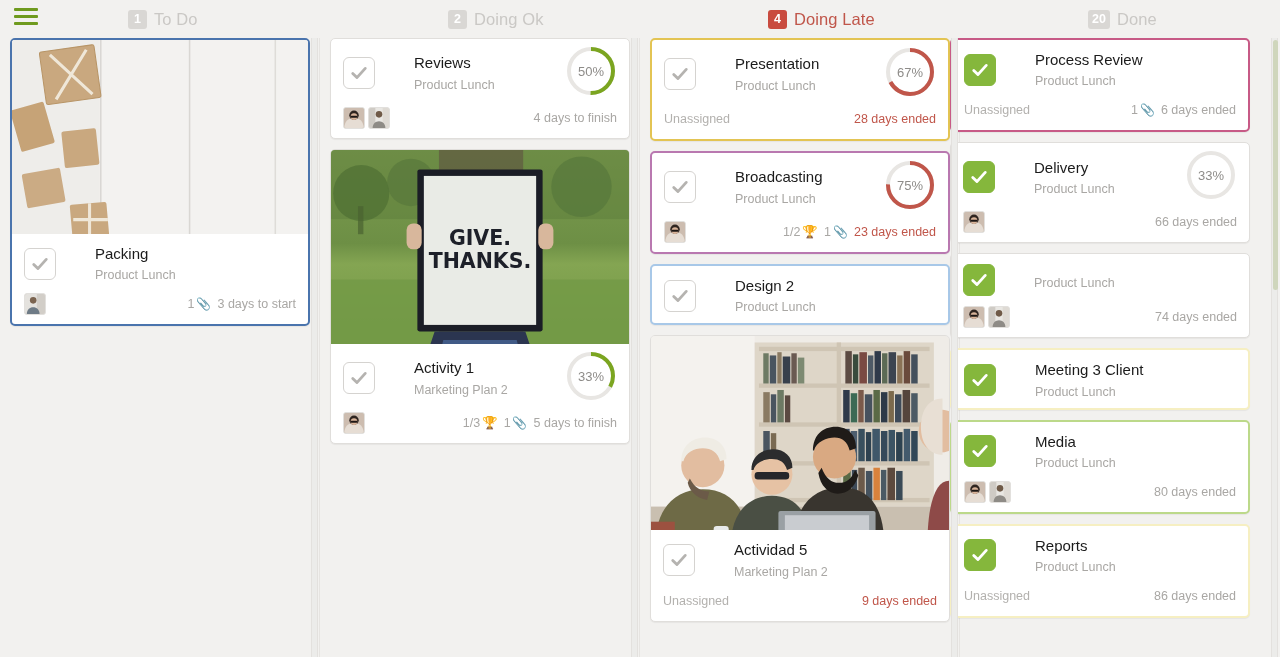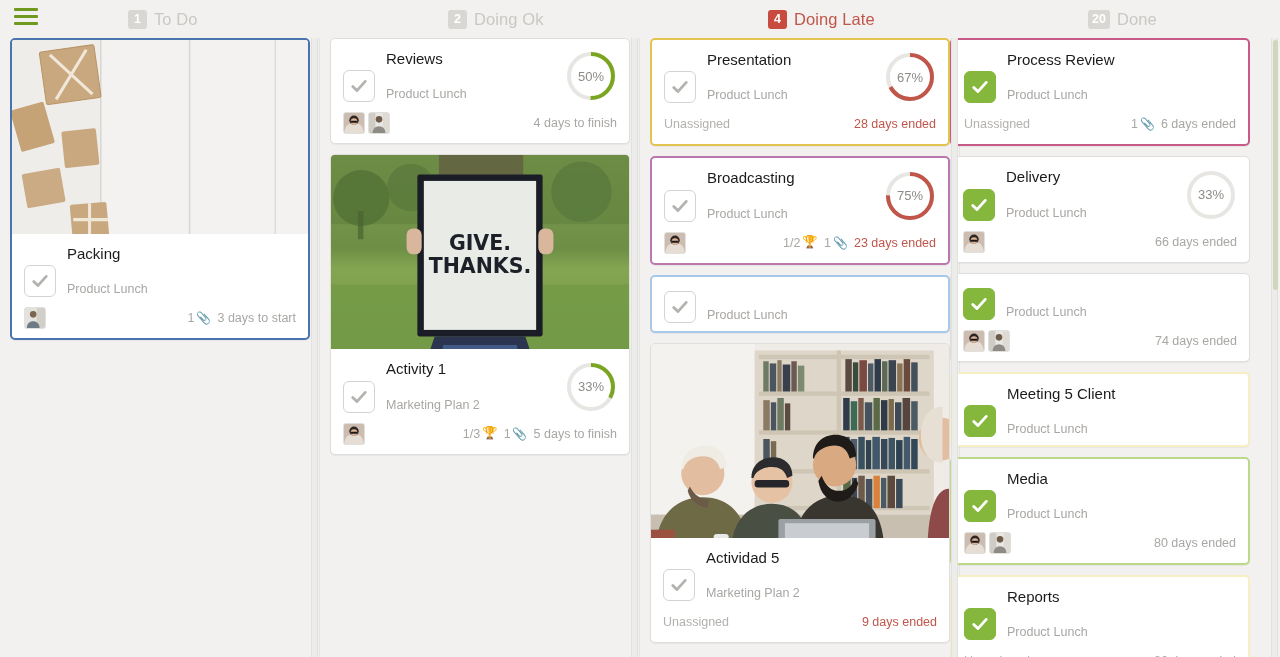--- a/index.html
+++ b/index.html
@@ -129,21 +129,22 @@
     overflow: hidden;
     background: #ddd;
   }
 
   .card-body {
     padding: 10px 12px 8px 12px;
   }
 
   .card-row {
     display: flex;
-    align-items: flex-end;
+    align-items: center;
+    gap: 28px;
   }
 
   .chk {
     flex: 0 0 auto;
     width: 32px; height: 32px;
     border-radius: 6px;
     border: 1px solid #d5d3d0;
     background: #fff;
     display: flex; align-items: center; justify-content: center;
     margin-right: 11px;
@@ -162,21 +163,21 @@
     font-size: 15px;
     color: #1b1b1b;
     line-height: 1.15;
     white-space: nowrap;
     overflow: hidden;
     text-overflow: ellipsis;
   }
   .card-sub {
     font-size: 12.5px;
     color: #a9a7a4;
-    margin-top: 20px;
+    margin-top: 6px;
     line-height: 1.2;
   }
 
   
   .ring {
     flex: 0 0 auto;
     position: relative;
     width: 52px; height: 52px;
     margin-left: 6px;
     margin-top: -4px;
@@ -491,20 +492,21 @@
         </div>
         <div class="card b-lblue">
           <div class="card-body">
             <div class="card-row">
               <div class="chk">
                 <svg viewBox="0 0 24 24">
                   <path class="mark" d="M4.5 12.5 L9.5 17.5 L19.5 6.5" fill="none" stroke-width="3.4" stroke-linecap="round" stroke-linejoin="round"></path>
                 </svg>
               </div>
               <div class="titles">
+                <div class="card-title">Design 2</div>
                 <div class="card-sub">Product Lunch</div>
               </div>
             </div>
           </div>
         </div>
         <div class="card ">
           <div class="card-photo">
             <svg class="ph" viewBox="0 0 276 194" preserveAspectRatio="none">
               <rect width="276" height="194" fill="#efece7"></rect>
               <rect x="0" y="0" width="96" height="194" fill="#f4f2ee"></rect>
@@ -716,21 +718,21 @@
         </div>
         <div class="card b-cream">
           <div class="card-body">
             <div class="card-row">
               <div class="chk done">
                 <svg viewBox="0 0 24 24">
                   <path class="mark" d="M4.5 12.5 L9.5 17.5 L19.5 6.5" fill="none" stroke-width="3.4" stroke-linecap="round" stroke-linejoin="round"></path>
                 </svg>
               </div>
               <div class="titles">
-                <div class="card-title">Meeting 5 Client</div>
+                <div class="card-title">Meeting 3 Client</div>
                 <div class="card-sub">Product Lunch</div>
               </div>
             </div>
           </div>
         </div>
         <div class="card b-green">
           <div class="card-body">
             <div class="card-row">
               <div class="chk done">
                 <svg viewBox="0 0 24 24">

